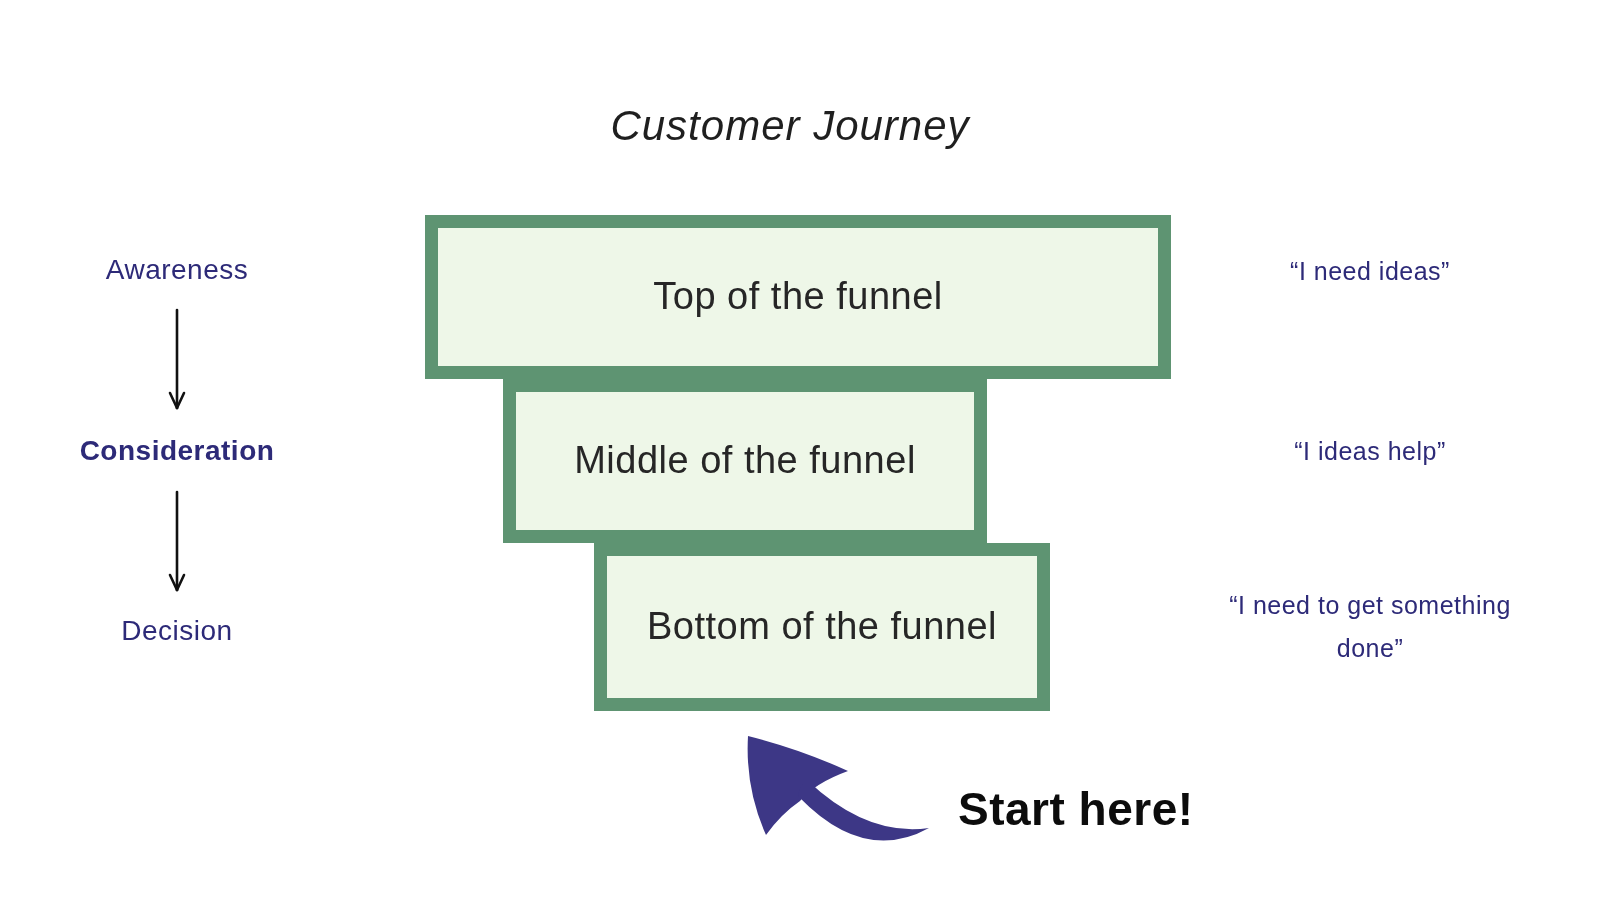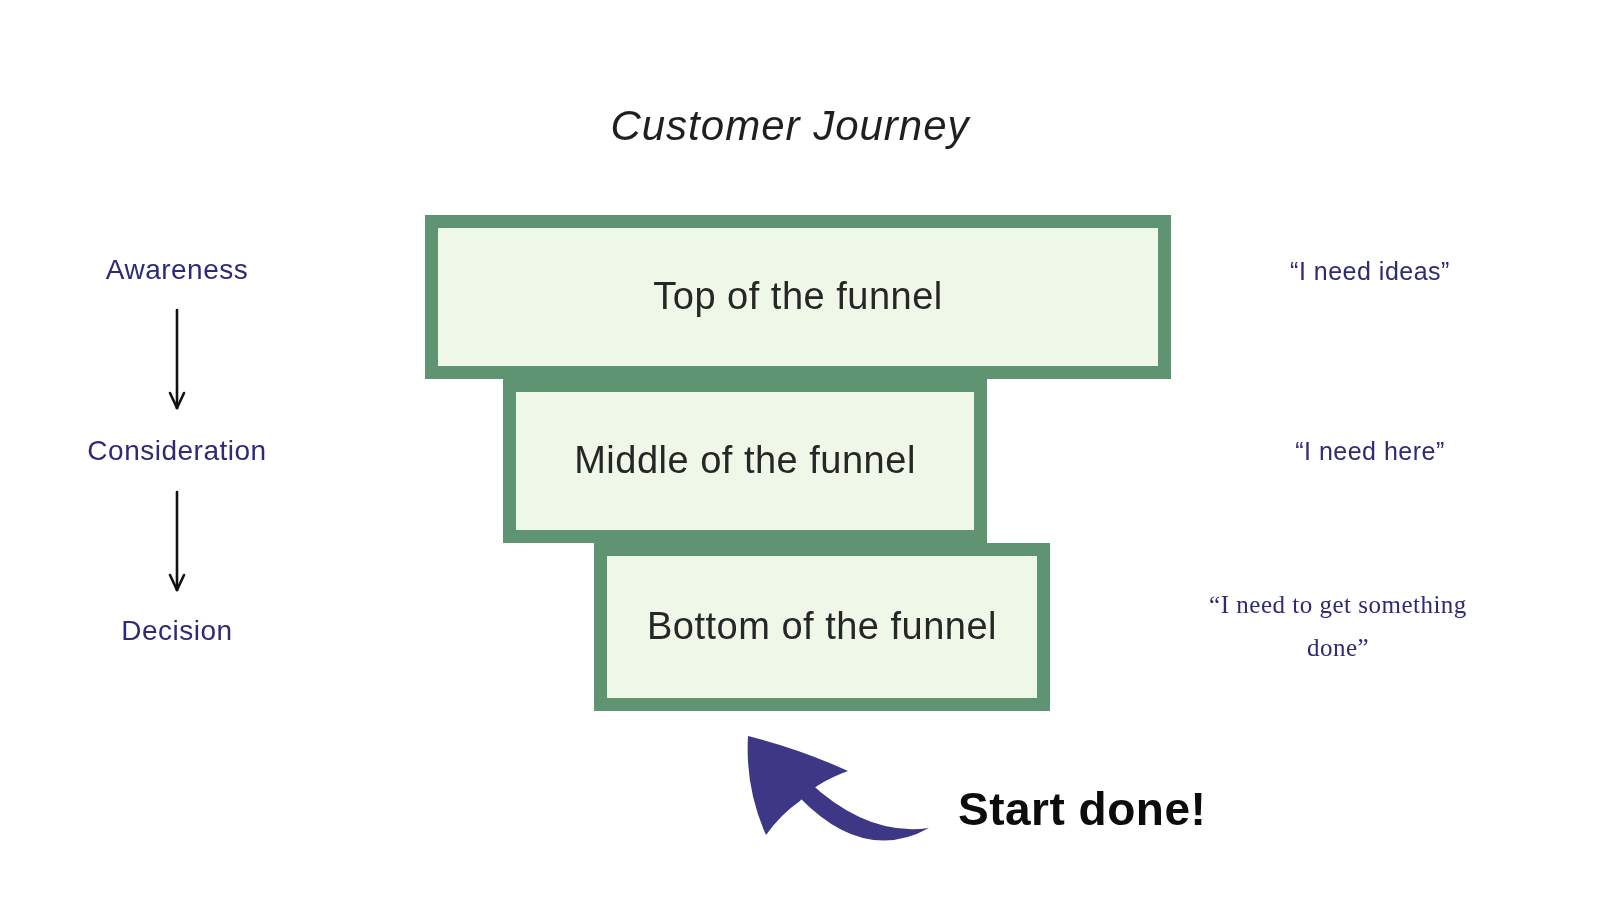--- a/index.html
+++ b/index.html
@@ -49,38 +49,38 @@
   .tier-3{left:594px;top:499px;width:456px;height:168px;padding:0 10px;}
   .stage{
     position:absolute;
     width:300px;left:27px;
     text-align:center;
     font-size:28px;
     color:var(--stage-text);
     letter-spacing:0.5px;
   }
   .stage-1{top:210px;}
-  .stage-2{top:391px;}
+  .stage-2{top:391px;font-weight:bold;}
   .stage-3{top:571px;}
   .flow-arrow{position:absolute;left:166px;width:22px;height:108px;}
   .flow-arrow-1{top:262px;}
   .flow-arrow-2{top:444px;}
   .flow-arrow line{stroke:var(--flow-arrow);stroke-width:2.6;stroke-linecap:round;}
   .quote{
     position:absolute;
     width:380px;left:1180px;
     text-align:center;
     font-size:25px;
     line-height:1.7;
     color:var(--quote-text);
     letter-spacing:0.5px;
   }
   .quote-1{top:206px;}
   .quote-2{top:386px;}
-  .quote-3{top:540px;width:300px;left:1188px;font-family:Liberation Serif, serif;}
+  .quote-3{top:540px;width:300px;left:1220px;}
   .start-label{
     position:absolute;
     left:958px;top:738px;
     font-size:46px;
     font-weight:700;
     letter-spacing:0.5px;
     color:var(--start-text);
   }
   .swoosh{position:absolute;left:0;top:0;pointer-events:none;}
   .swoosh path{fill:var(--arrow);}
@@ -110,32 +110,32 @@
     <span>Top of the funnel</span>
   </div>
   <div class="tier tier-2">
     <span>Middle of the funnel</span>
   </div>
   <div class="tier tier-3">
     <span>Bottom of the funnel</span>
   </div>
 
   <div class="quote quote-1">“I need ideas”</div>
-  <div class="quote quote-2">“I need here”</div>
+  <div class="quote quote-2">“I ideas help”</div>
   <div class="quote quote-3">“I need to get something done”</div>
 
   <svg class="swoosh" width="1600" height="900" viewBox="0 0 1600 900">
 
     <path d="M 748 692
              Q 800 705 848 727
              Q 815 739 800 757
              Q 781 770 766 791
              Q 745 744 748 692 Z"></path>
 
     <path d="M 799 753
              Q 864 820 929 784
              Q 867 793 807 736
              Q 797 744 799 753 Z"></path>
   </svg>
 
-  <div class="start-label">Start done!</div>
+  <div class="start-label">Start here!</div>
 
 </div>
 
 </body></html>

